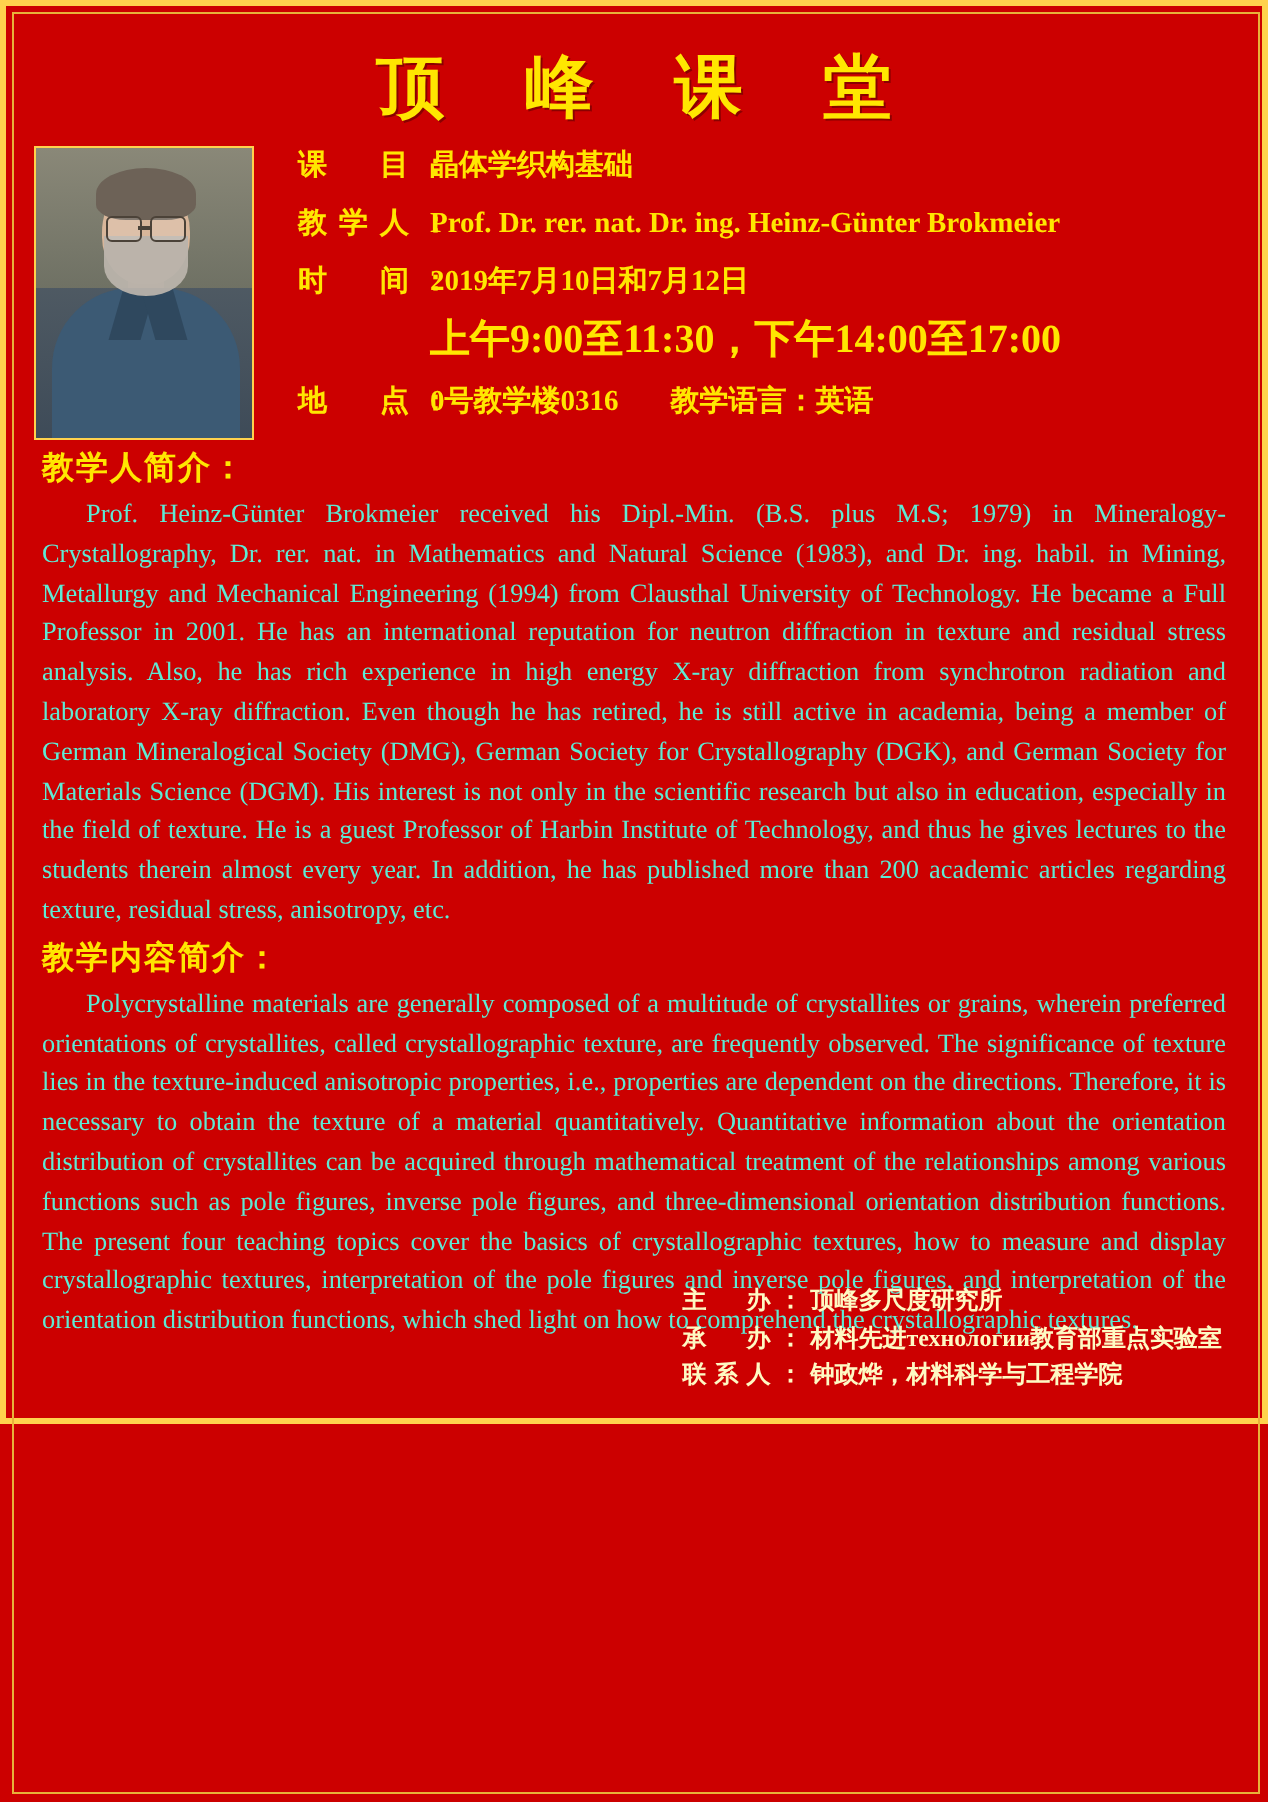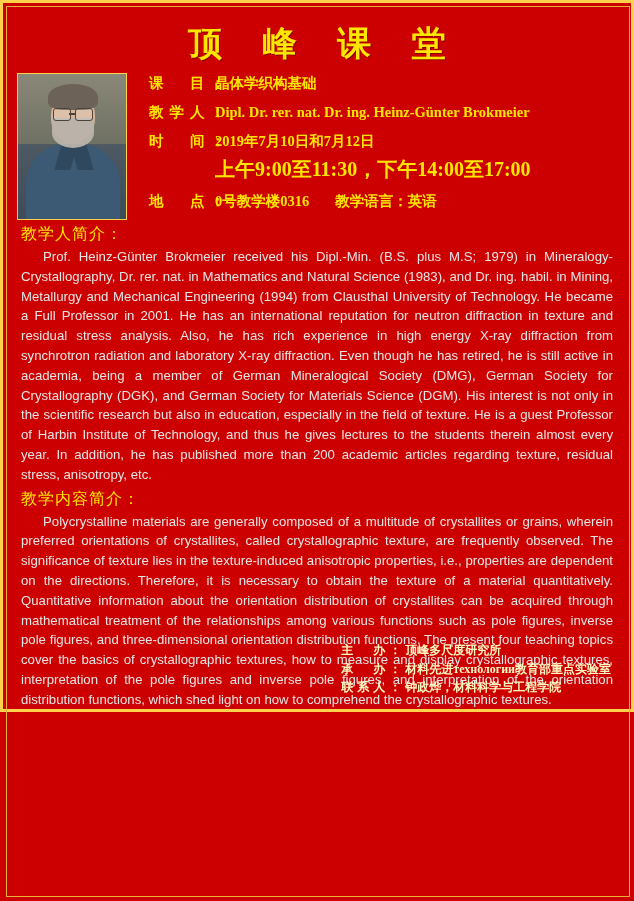--- a/index.html
+++ b/index.html
@@ -156,33 +156,33 @@
   }
   .info-place .lang {
     margin-left: 26px;
   }
   .section {
     padding: 0 14px;
     color: #ffe600;
   }
   .section-head {
     font-size: 16px;
-    font-weight: normal;
+    font-weight: bold;
     margin: 4px 0 2px 4px;
     letter-spacing: 1px;
   }
   .body-text {
     font-size: 13.2px;
     line-height: 1.5;
     text-align: justify;
     text-justify: inter-word;
-    color: #e5e5e5;
+    color: #5eead4;
     text-indent: 22px;
     margin: 0 4px 4px 4px;
-    font-family: Liberation Sans, sans-serif;
+    font-family: Liberation Serif, serif;
   }
   .footer {
     position: absolute;
     right: 20px;
     bottom: 12px;
     text-align: left;
     color: #fef9c3;
     font-size: 12px;
     font-weight: bold;
     line-height: 1.55;
@@ -212,21 +212,21 @@
         <div class="glass-r"></div>
         <div class="bridge"></div>
       </div>
     </div>
 
     <div class="info">
       <div class="info-line">
         <span class="lab">课　目：</span><span class="val">晶体学织构基础</span>
       </div>
       <div class="info-line">
-        <span class="lab">教学人：</span><span class="val">Dipl. Dr. rer. nat. Dr. ing. Heinz-Günter Brokmeier</span>
+        <span class="lab">教学人：</span><span class="val">Prof. Dr. rer. nat. Dr. ing. Heinz-Günter Brokmeier</span>
       </div>
       <div class="info-line">
         <span class="lab">时　间：</span><span class="val">2019年7月10日和7月12日</span>
       </div>
       <div class="info-sub">上午9:00至11:30，下午14:00至17:00</div>
       <div class="info-line info-place">
         <span class="lab">地　点：</span><span class="val">0号教学楼0316</span><span class="lang">教学语言：</span><span class="val">英语</span>
       </div>
     </div>
   </div>

